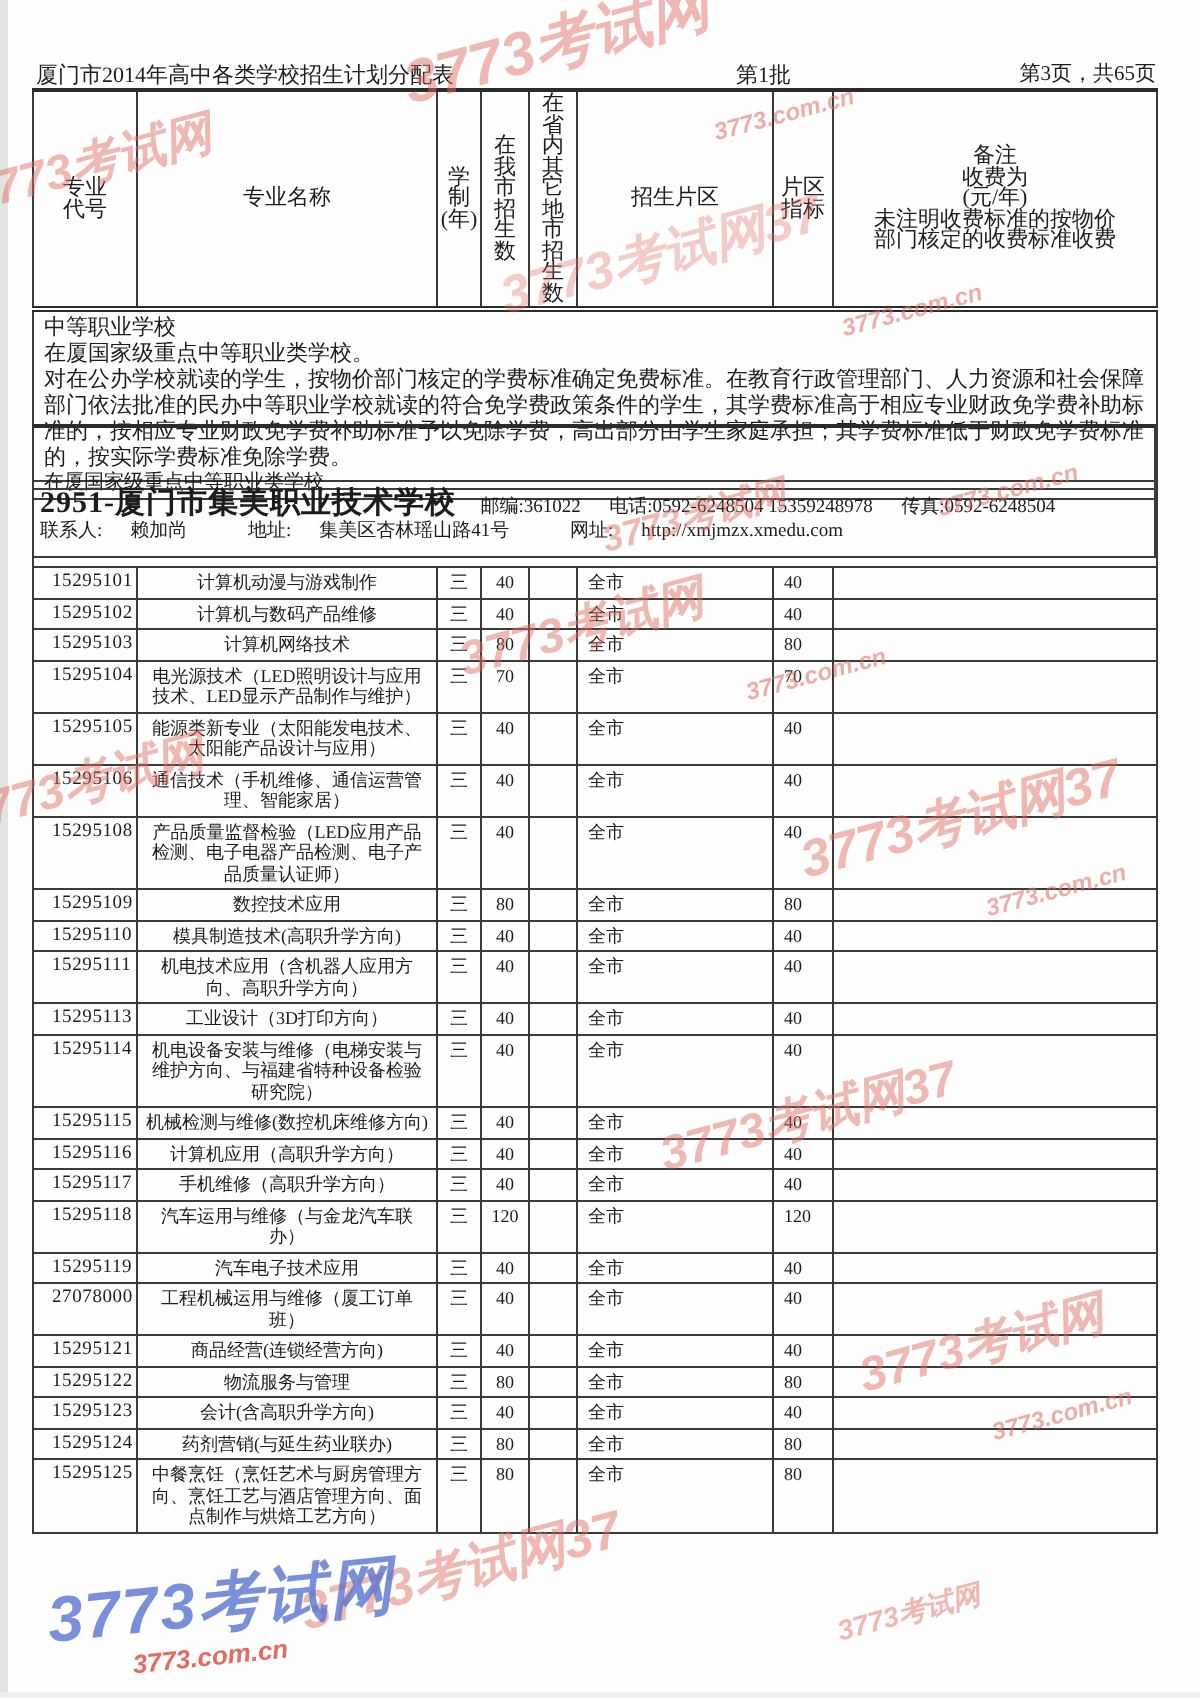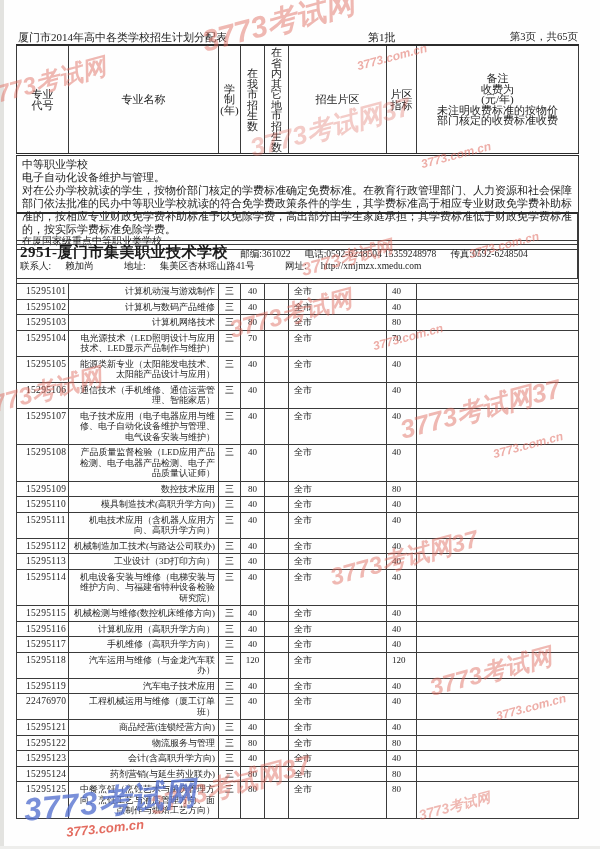--- a/index.html
+++ b/index.html
@@ -44,21 +44,21 @@
   .tbl-b { position:absolute; top:244px; left:16px; }
   .school-cell { height:34px; vertical-align:top; padding:1px 4px; }
   .school-line1 { white-space:nowrap; }
   .school-title { font-size:15px; font-weight:bold; letter-spacing:0.5px; margin-right:10px; }
   .school-meta  { font-size:9.5px; margin-right:12px; }
   .school-line2 { font-size:9.5px; margin-top:1px; }
   .school-line2 span { margin-right:14px; }
 
   .tbl-b td { font-size:9px; line-height:10.5px; padding:2px 3px; vertical-align:top; }
   td.c-code   { text-align:left; padding-left:9px; font-size:9.5px; letter-spacing:0.3px; }
-  td.c-name   { text-align:right; word-break:break-all; }
+  td.c-name   { text-align:center; word-break:break-all; }
   td.c-mid    { text-align:center; }
   td.c-left   { text-align:left; padding-left:5px; }
 
   
   .wm {
     position:absolute; pointer-events:none; white-space:nowrap;
     font-family:"Liberation Sans", sans-serif; font-weight:bold; font-style:italic;
     color:rgba(224,108,96,0.48); transform:rotate(-15deg); z-index:5;
   }
   .wm-url { color:rgba(224,108,96,0.55); }
@@ -156,21 +156,21 @@
 收费为
 (元/年)
 未注明收费标准的按物价
 部门核定的收费标准收费</th>
       </tr>
     </thead>
     <tbody>
       <tr>
         <td class="notes-cell" colspan="8">
           <div>中等职业学校</div>
-          <div>电子自动化设备维护与管理。</div>
+          <div>在厦国家级重点中等职业类学校。</div>
           <div>对在公办学校就读的学生，按物价部门核定的学费标准确定免费标准。在教育行政管理部门、人力资源和社会保障部门依法批准的民办中等职业学校就读的符合免学费政策条件的学生，其学费标准高于相应专业财政免学费补助标准的，按相应专业财政免学费补助标准予以免除学费，高出部分由学生家庭承担；其学费标准低于财政免学费标准的，按实际学费标准免除学费。</div>
         </td>
       </tr>
       <tr>
         <td class="thin-cell" colspan="8"></td>
       </tr>
     </tbody>
   </table>
 
   <div class="section-box">
@@ -260,30 +260,20 @@
     <td class="c-code">15295106</td>
     <td class="c-name">通信技术（手机维修、通信运营管理、智能家居）</td>
     <td class="c-mid">三</td>
     <td class="c-mid">40</td>
     <td class="c-mid"></td>
     <td class="c-left">全市</td>
     <td class="c-left">40</td>
     <td class="c-left"></td>
   </tr>
         <tr>
-    <td class="c-code">15295107</td>
-    <td class="c-name">电子技术应用（电子电器应用与维修、电子自动化设备维护与管理、电气设备安装与维护）</td>
-    <td class="c-mid">三</td>
-    <td class="c-mid">40</td>
-    <td class="c-mid"></td>
-    <td class="c-left">全市</td>
-    <td class="c-left">40</td>
-    <td class="c-left"></td>
-  </tr>
-        <tr>
     <td class="c-code">15295108</td>
     <td class="c-name">产品质量监督检验（LED应用产品检测、电子电器产品检测、电子产品质量认证师）</td>
     <td class="c-mid">三</td>
     <td class="c-mid">40</td>
     <td class="c-mid"></td>
     <td class="c-left">全市</td>
     <td class="c-left">40</td>
     <td class="c-left"></td>
   </tr>
         <tr>
@@ -310,30 +300,20 @@
     <td class="c-code">15295111</td>
     <td class="c-name">机电技术应用（含机器人应用方向、高职升学方向）</td>
     <td class="c-mid">三</td>
     <td class="c-mid">40</td>
     <td class="c-mid"></td>
     <td class="c-left">全市</td>
     <td class="c-left">40</td>
     <td class="c-left"></td>
   </tr>
         <tr>
-    <td class="c-code">15295112</td>
-    <td class="c-name">机械制造加工技术(与路达公司联办)</td>
-    <td class="c-mid">三</td>
-    <td class="c-mid">40</td>
-    <td class="c-mid"></td>
-    <td class="c-left">全市</td>
-    <td class="c-left">40</td>
-    <td class="c-left"></td>
-  </tr>
-        <tr>
     <td class="c-code">15295113</td>
     <td class="c-name">工业设计（3D打印方向）</td>
     <td class="c-mid">三</td>
     <td class="c-mid">40</td>
     <td class="c-mid"></td>
     <td class="c-left">全市</td>
     <td class="c-left">40</td>
     <td class="c-left"></td>
   </tr>
         <tr>
@@ -390,21 +370,21 @@
     <td class="c-code">15295119</td>
     <td class="c-name">汽车电子技术应用</td>
     <td class="c-mid">三</td>
     <td class="c-mid">40</td>
     <td class="c-mid"></td>
     <td class="c-left">全市</td>
     <td class="c-left">40</td>
     <td class="c-left"></td>
   </tr>
         <tr>
-    <td class="c-code">22476970</td>
+    <td class="c-code">27078000</td>
     <td class="c-name">工程机械运用与维修（厦工订单班）</td>
     <td class="c-mid">三</td>
     <td class="c-mid">40</td>
     <td class="c-mid"></td>
     <td class="c-left">全市</td>
     <td class="c-left">40</td>
     <td class="c-left"></td>
   </tr>
         <tr>
     <td class="c-code">15295121</td>

